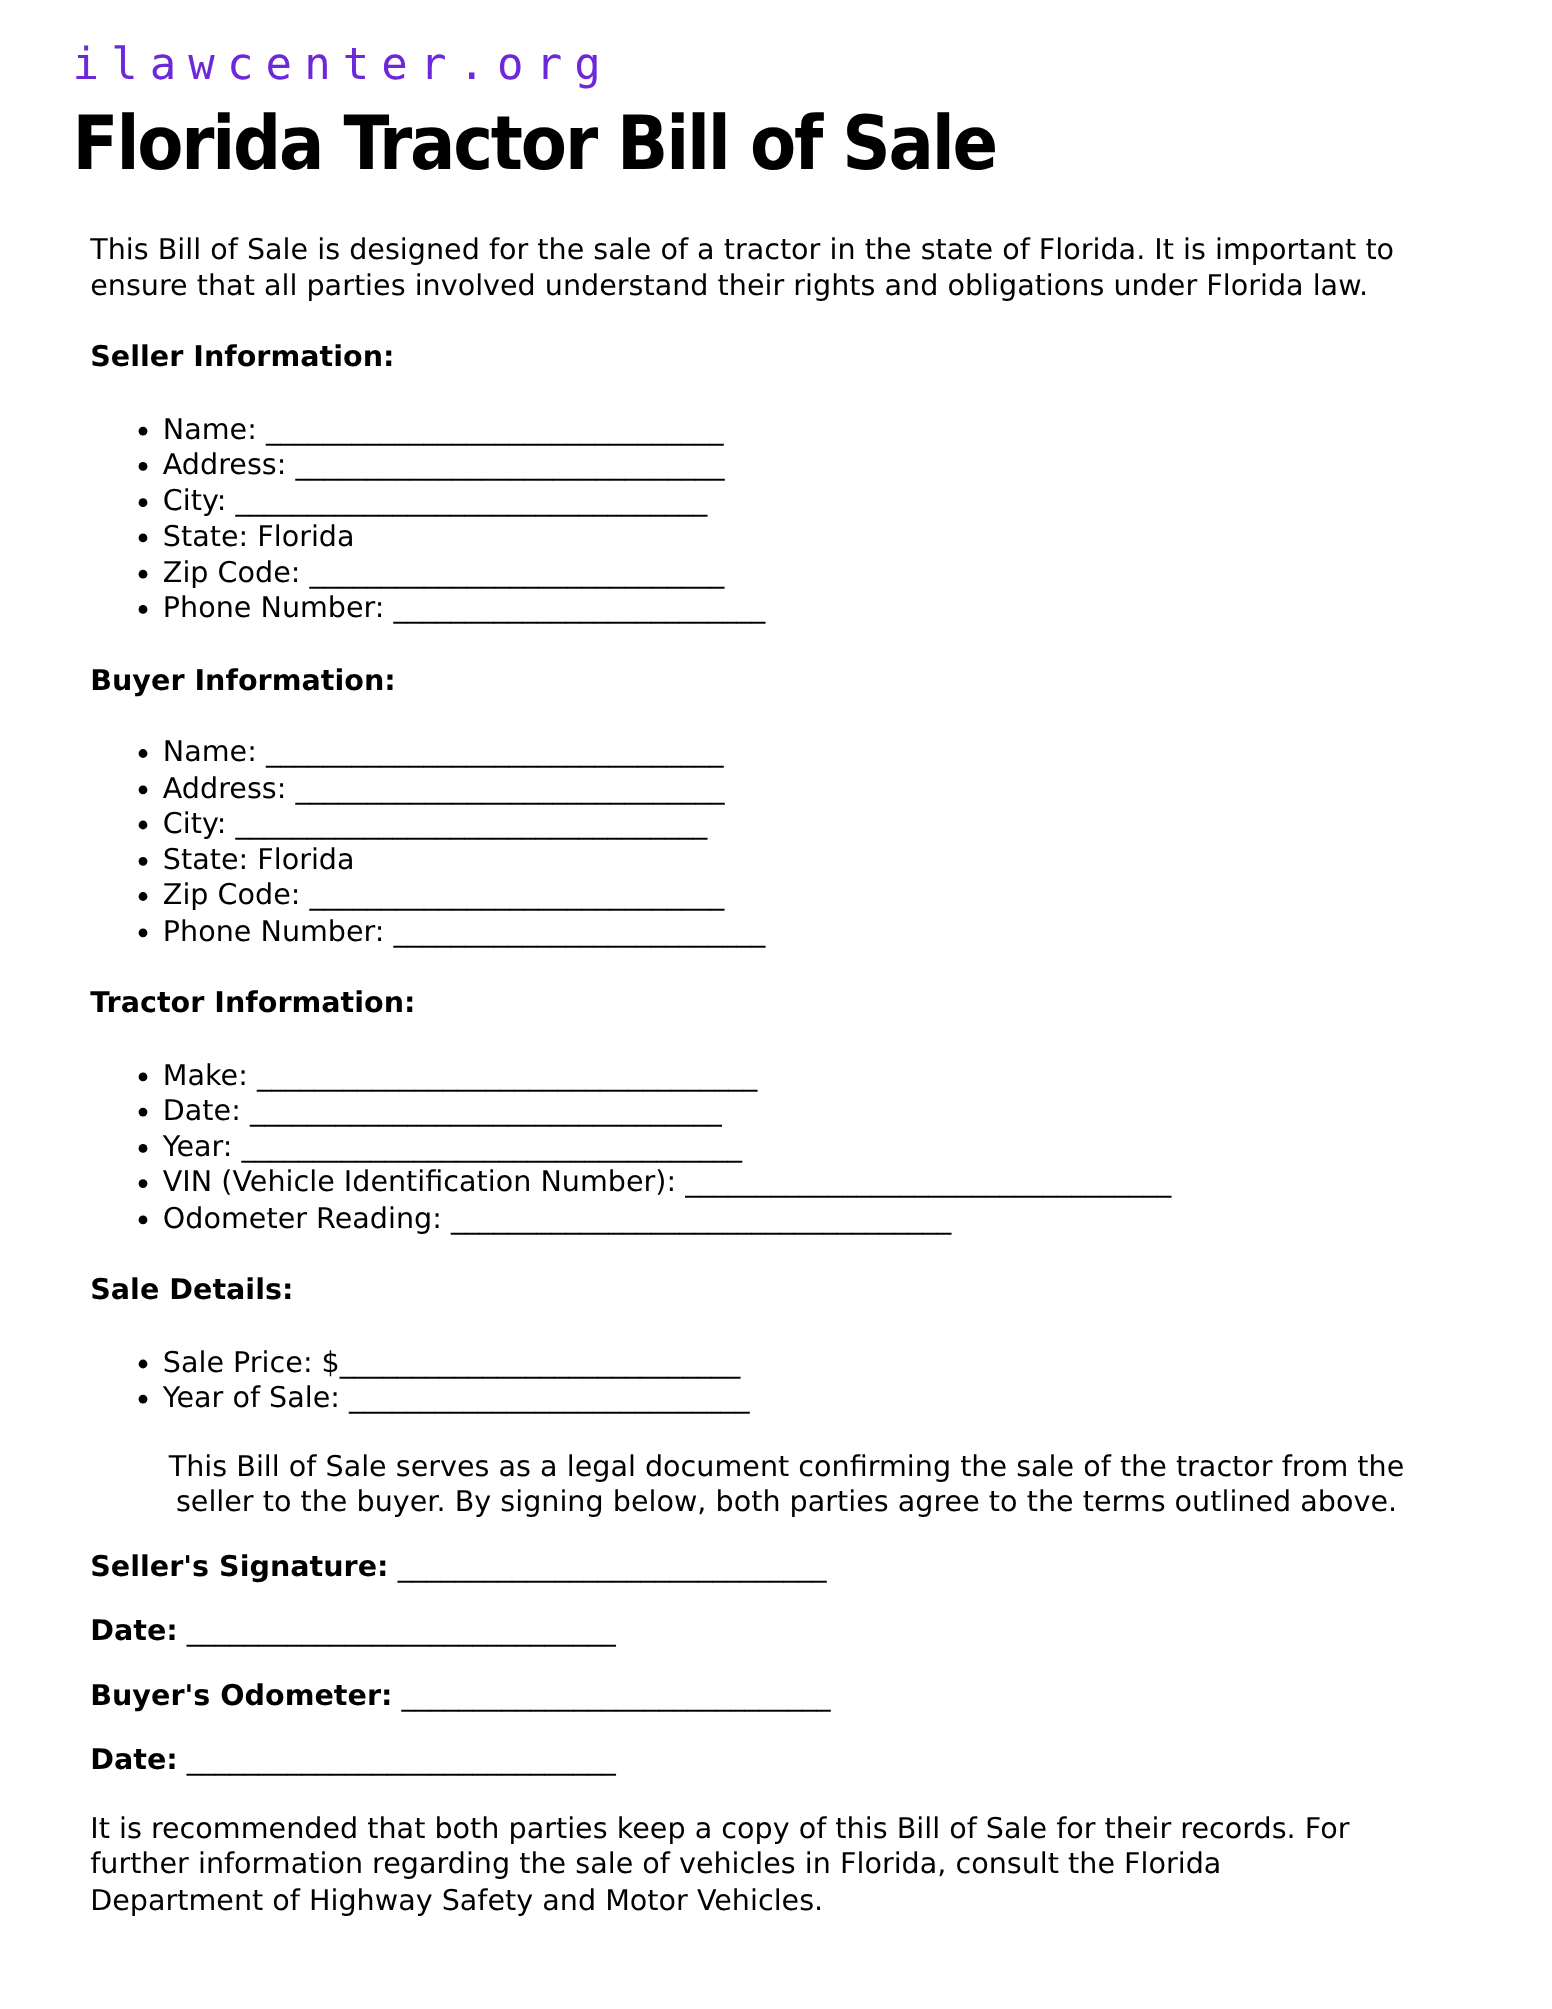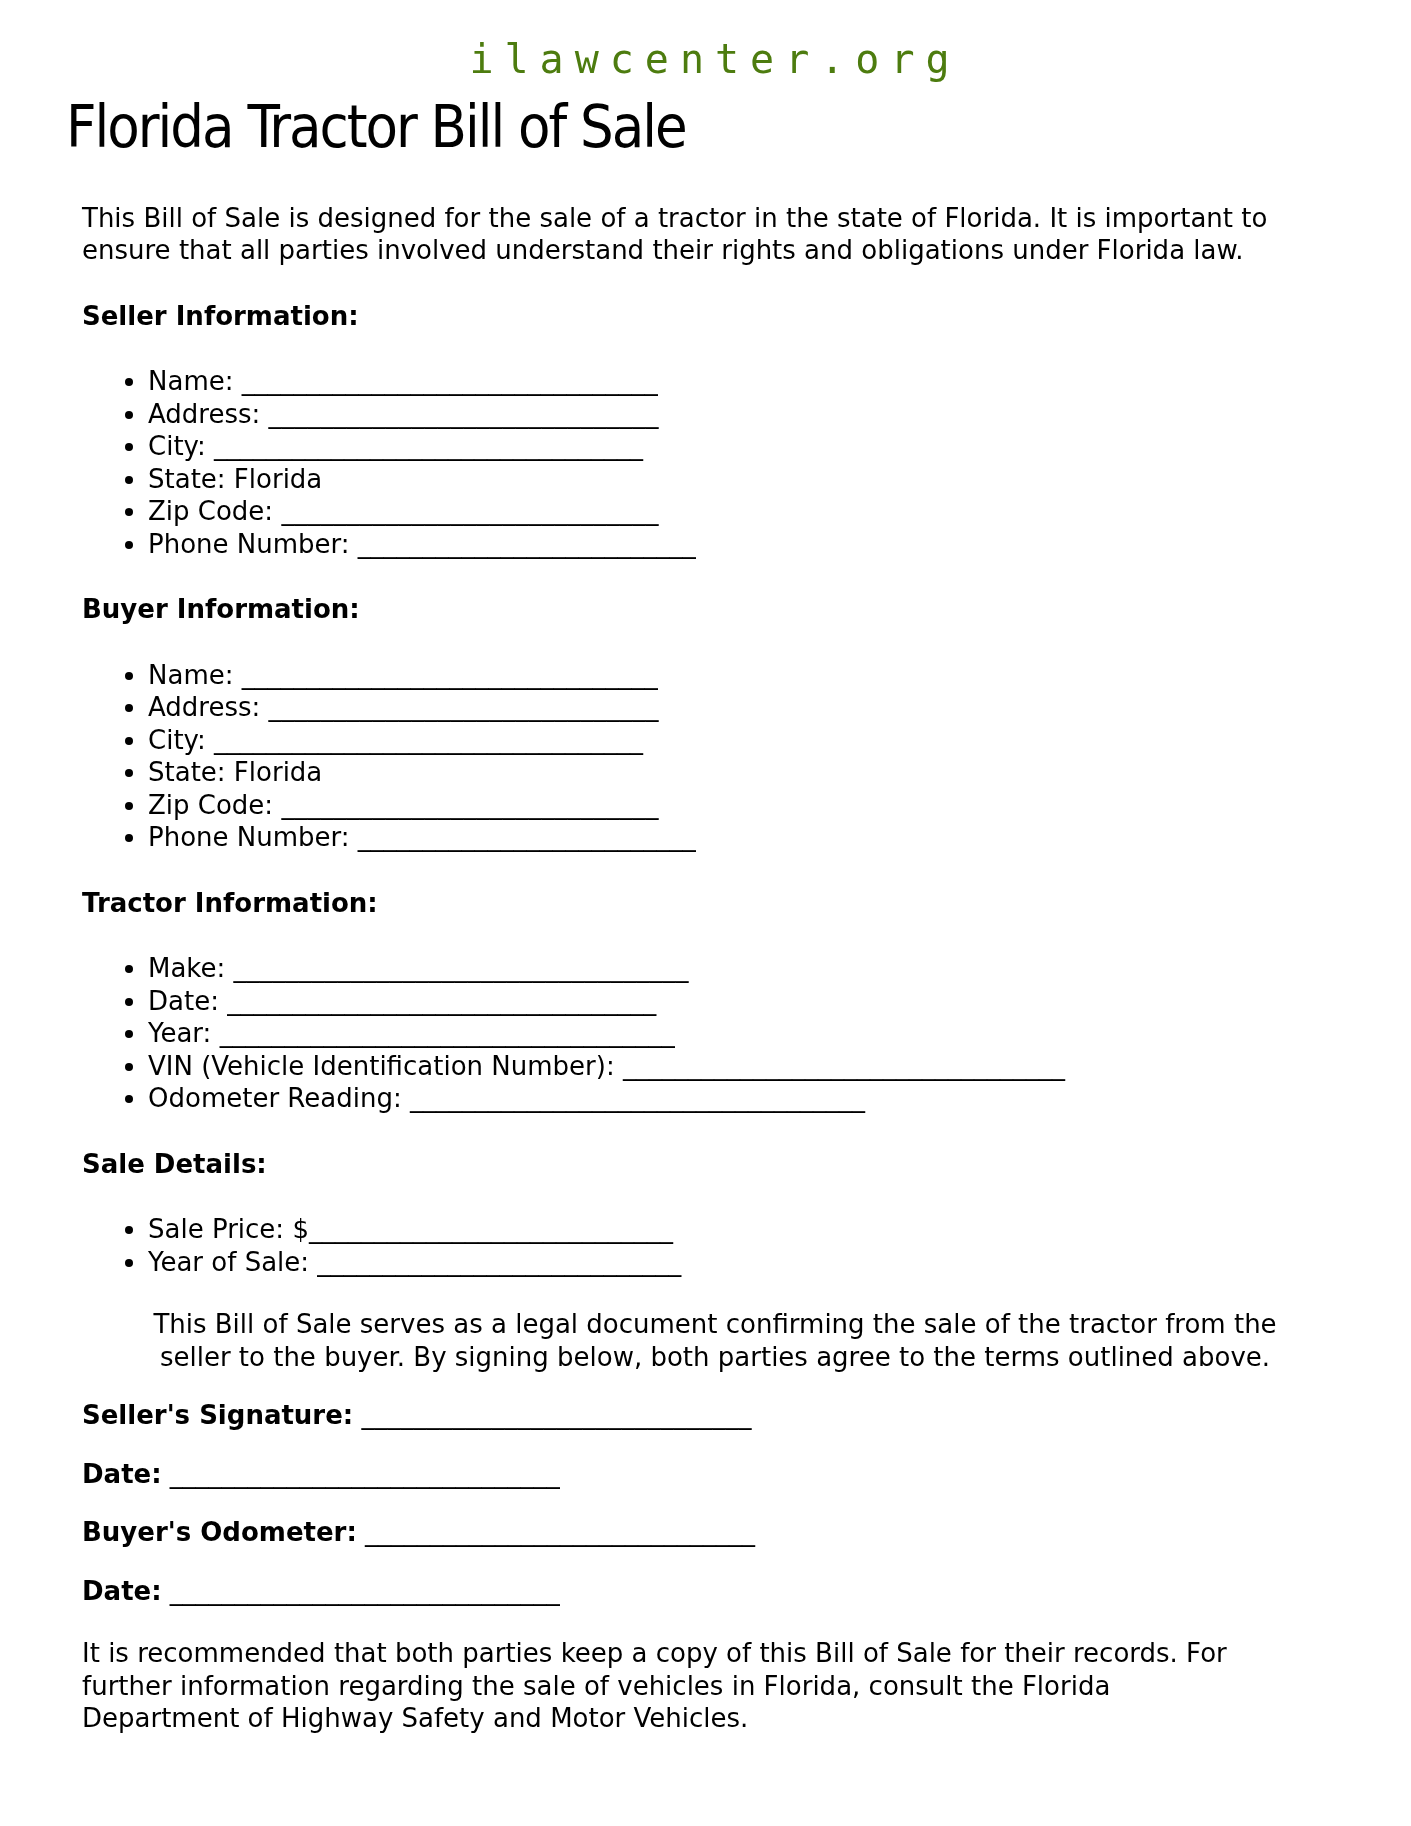--- a/index.html
+++ b/index.html
@@ -9,32 +9,32 @@
     box-sizing: border-box;
     background: #ffffff;
     color: #000000;
     font-family: "DejaVu Sans", sans-serif;
     font-size: 26px;
     padding: 0 47px 0 66px;
     overflow: hidden;
   }
   .brand {
     padding-top: 36px;
-    text-align: center;
+    text-align: left;
     font-family: "DejaVu Sans Mono", "Liberation Mono", monospace;
     font-size: 40px;
     line-height: 1.15;
     letter-spacing: 11px;
-    color: #4d7c0f;
+    color: #6d28d9;
   }
   h1.doc-title {
     margin: 14px 0 0 0;
-    font-size: 59px;
+    font-size: 68px;
     line-height: 1.05;
-    font-weight: normal;
+    font-weight: bold;
     letter-spacing: -2px;
     font-stretch: condensed;
   }
   p { margin: 16px; line-height: 32.5px; }
   .flow { white-space: pre-line; }           
   .intro { margin-top: 44px; }
   .section-heading { font-weight: bold; margin-top: 33px; }
   ul.fields {
     margin: 33px 0 0 0;
     padding-left: 82px;

